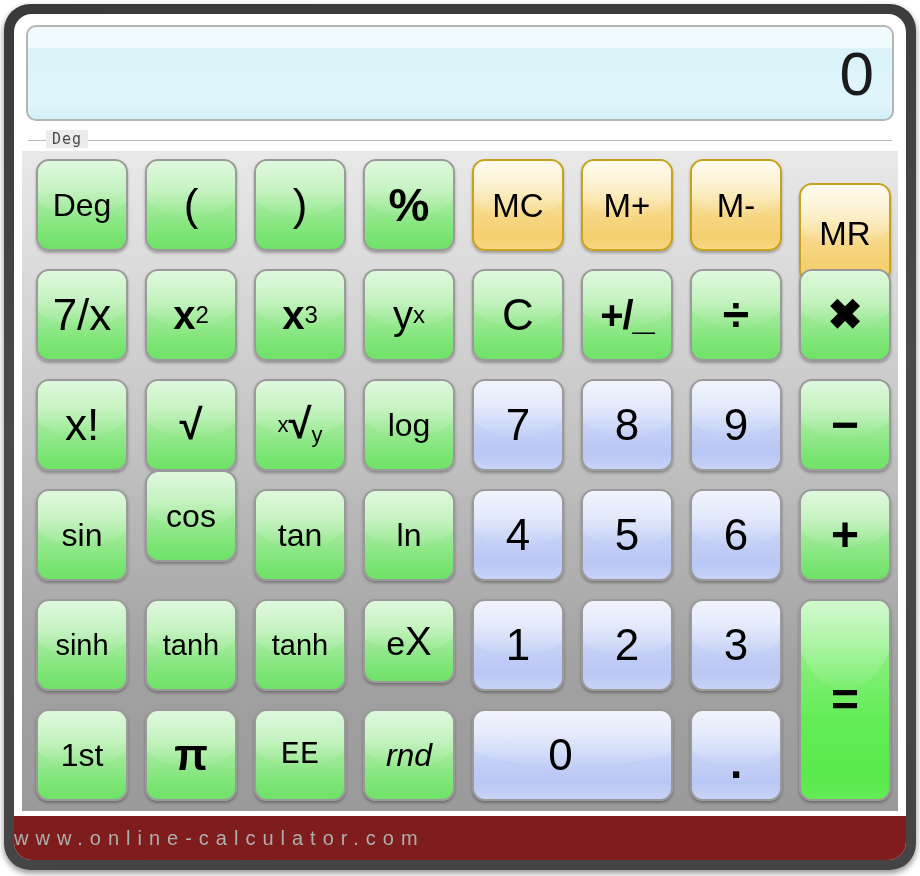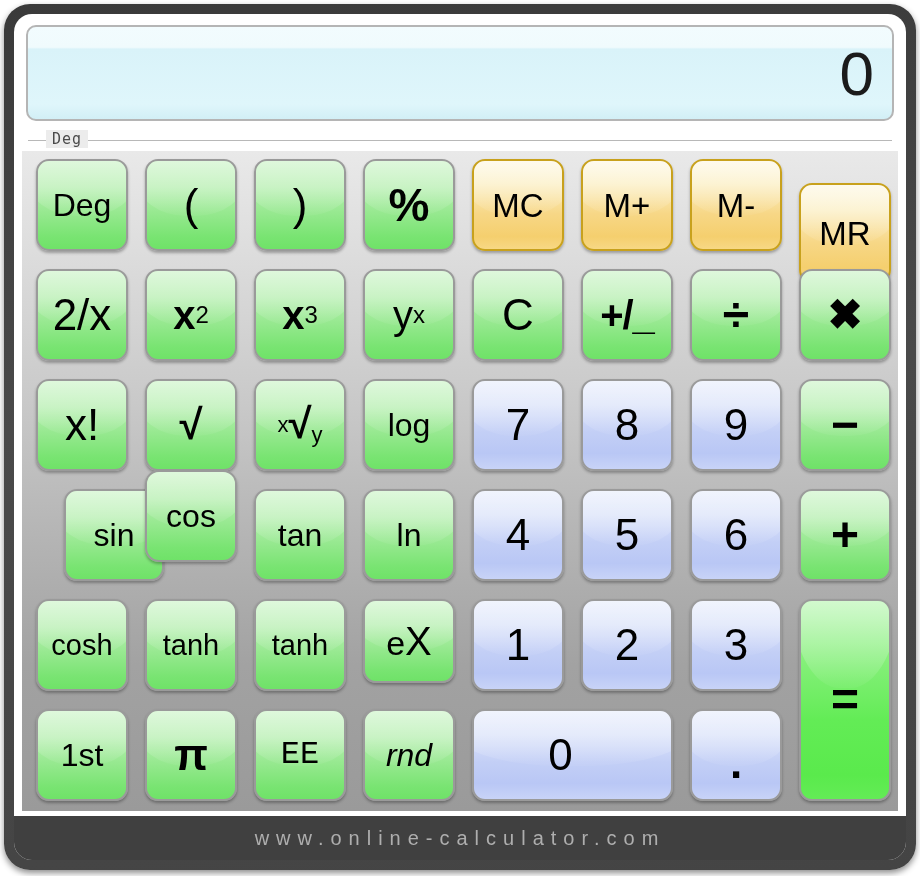--- a/index.html
+++ b/index.html
@@ -168,24 +168,24 @@
   .t-ex b   { font-weight: normal; font-size: 40px; }
 
   .plusminus { font-size: 40px; font-weight: bold; letter-spacing: -1px; }
   .root-glyph { font-size: 42px; font-weight: bold; }
 
   
   #footer-bar {
     position: absolute;
     left: 0; right: 0; bottom: 0;
     height: 44px;
-    background: #404040;
+    background: #7f1d1d;
     display: flex;
     align-items: center;
-    justify-content: center;
+    justify-content: flex-start;
   }
   #footer-text {
     color: #aeaeae;
     font-size: 20px;
     letter-spacing: 7px;
     font-family: "Liberation Sans", sans-serif;
   }
 </style>
 </head>
 <body>
@@ -221,21 +221,21 @@
         <div class="btn gold" style="left: 559px; top: 8px; width: 92px; height: 92px;">
           <span class="lbl t-mem">M+</span>
         </div>
         <div class="btn gold" style="left: 668px; top: 8px; width: 92px; height: 92px;">
           <span class="lbl t-mem">M-</span>
         </div>
         <div class="btn gold" style="left: 777px; top: 8px; width: 92px; height: 100px; margin-top: 24px;">
           <span class="lbl t-mem">MR</span>
         </div>
         <div class="btn green" style="left: 14px; top: 118px; width: 92px; height: 92px;">
-          <span class="lbl t-num">2/x</span>
+          <span class="lbl t-num">7/x</span>
         </div>
         <div class="btn green" style="left: 123px; top: 118px; width: 92px; height: 92px;">
           <span class="lbl"><span class="t-pow-base">x</span><span class="t-sup">2</span></span>
         </div>
         <div class="btn green" style="left: 232px; top: 118px; width: 92px; height: 92px;">
           <span class="lbl"><span class="t-pow-base">x</span><span class="t-sup">3</span></span>
         </div>
         <div class="btn green" style="left: 341px; top: 118px; width: 92px; height: 92px;">
           <span class="lbl"><span class="t-pow-base-light">y</span><span class="t-sup">x</span></span>
         </div>
@@ -268,21 +268,21 @@
         </div>
         <div class="btn blue" style="left: 559px; top: 228px; width: 92px; height: 92px;">
           <span class="lbl t-num">8</span>
         </div>
         <div class="btn blue" style="left: 668px; top: 228px; width: 92px; height: 92px;">
           <span class="lbl t-num">9</span>
         </div>
         <div class="btn green" style="left: 777px; top: 228px; width: 92px; height: 92px;">
           <span class="lbl t-opbig">−</span>
         </div>
-        <div class="btn green" style="left: 14px; top: 338px; width: 100px; height: 92px; margin-left: 28px;">
+        <div class="btn green" style="left: 14px; top: 338px; width: 92px; height: 92px;">
           <span class="lbl t-word">sin</span>
         </div>
         <div class="btn green" style="left: 123px; top: 319px; width: 92px; height: 92px; border-radius: 14px;">
           <span class="lbl t-word">cos</span>
         </div>
         <div class="btn green" style="left: 232px; top: 338px; width: 92px; height: 92px;">
           <span class="lbl t-word">tan</span>
         </div>
         <div class="btn green" style="left: 341px; top: 338px; width: 92px; height: 92px;">
           <span class="lbl t-word">ln</span>
@@ -293,21 +293,21 @@
         <div class="btn blue" style="left: 559px; top: 338px; width: 92px; height: 92px;">
           <span class="lbl t-num">5</span>
         </div>
         <div class="btn blue" style="left: 668px; top: 338px; width: 92px; height: 92px;">
           <span class="lbl t-num">6</span>
         </div>
         <div class="btn green" style="left: 777px; top: 338px; width: 92px; height: 92px;">
           <span class="lbl t-opbig">+</span>
         </div>
         <div class="btn green" style="left: 14px; top: 448px; width: 92px; height: 92px;">
-          <span class="lbl t-word-s">cosh</span>
+          <span class="lbl t-word-s">sinh</span>
         </div>
         <div class="btn green" style="left: 123px; top: 448px; width: 92px; height: 92px;">
           <span class="lbl t-word-s">tanh</span>
         </div>
         <div class="btn green" style="left: 232px; top: 448px; width: 92px; height: 92px;">
           <span class="lbl t-word-s">tanh</span>
         </div>
         <div class="btn green" style="left: 341px; top: 448px; width: 92px; height: 84px;">
           <span class="lbl t-ex">e<b>X</b></span>
         </div>

